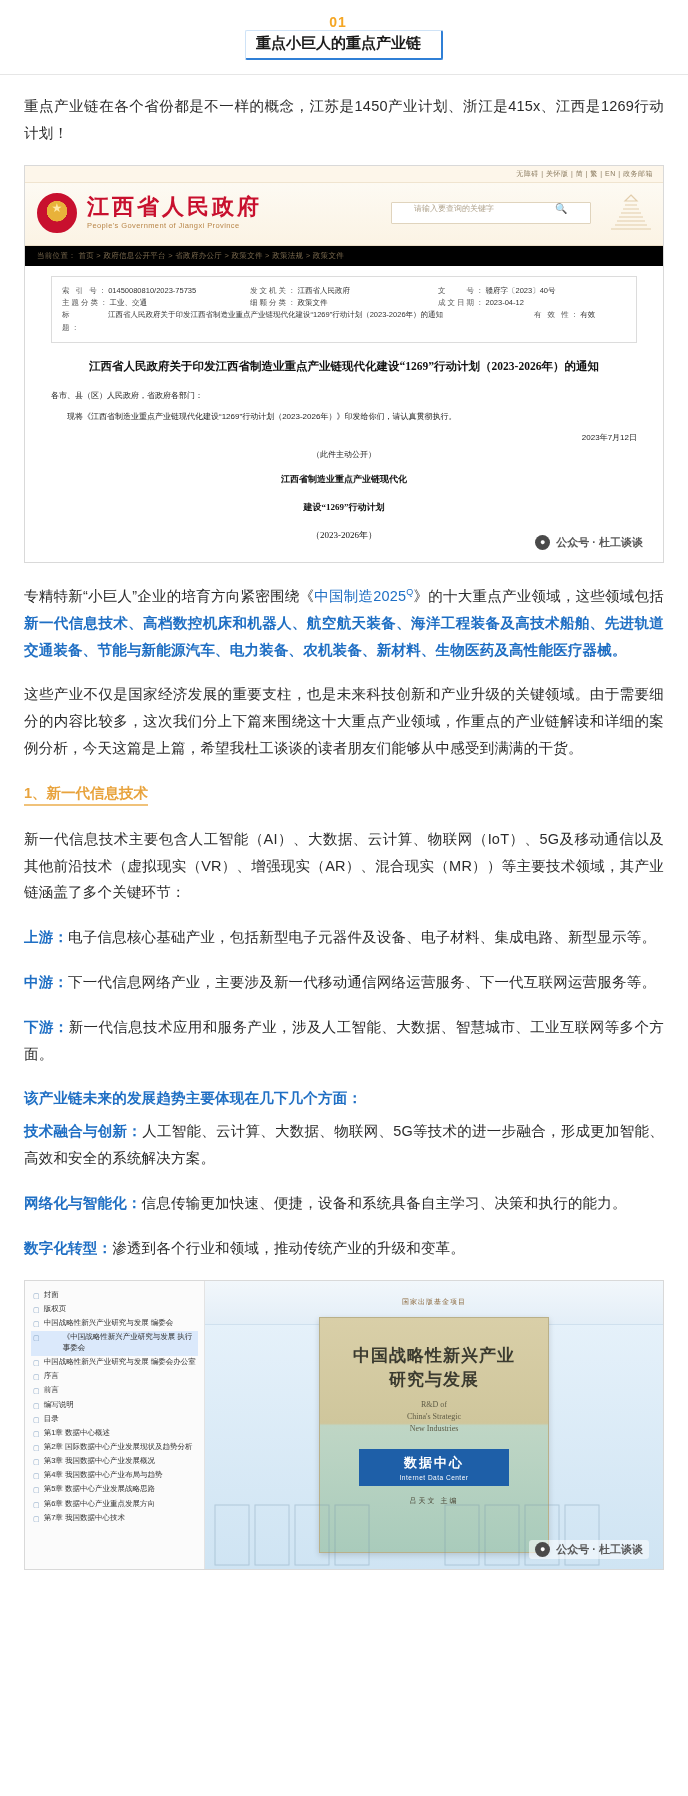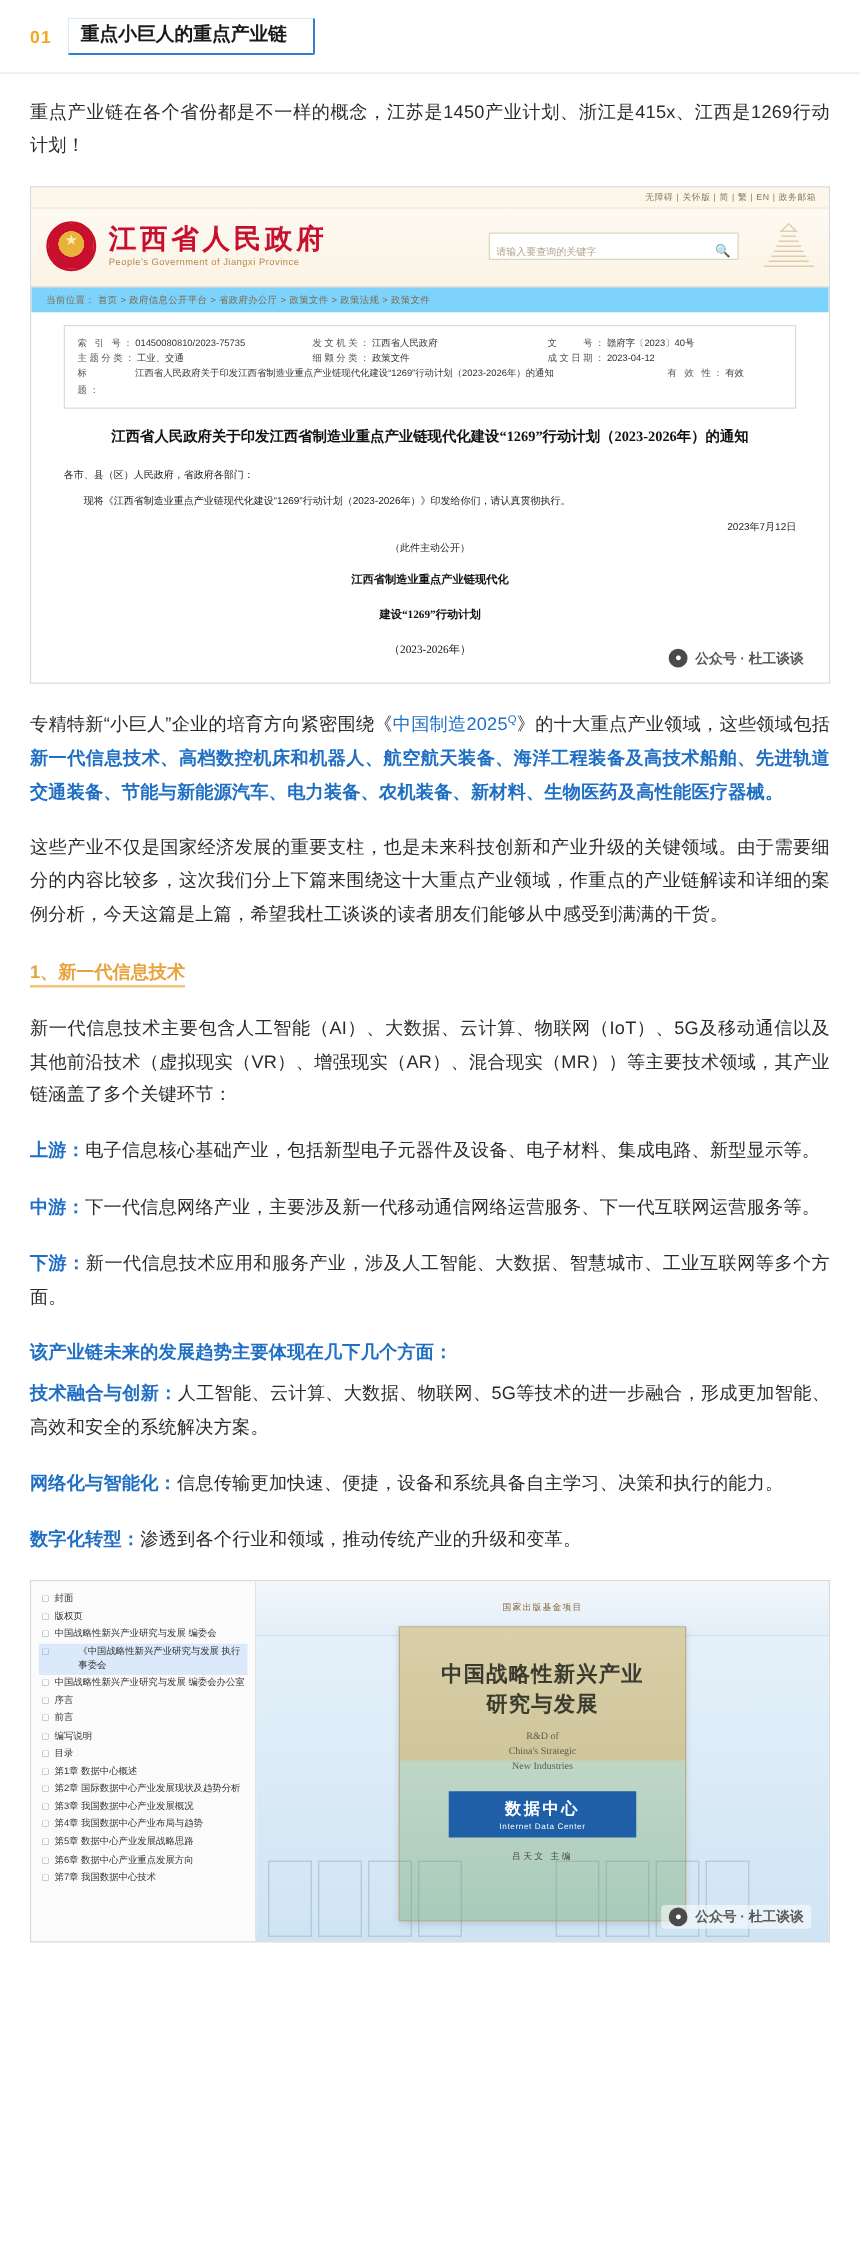--- a/index.html
+++ b/index.html
@@ -8,20 +8,21 @@
     background: #ffffff;
     font-family: "Liberation Sans", "DejaVu Sans", sans-serif;
   }
   body { width: 688px; }
   .page { width: 688px; background: #fff; }
 
   
   .header {
     display: flex; align-items: center;
     padding: 14px 24px 10px 24px;
+    flex-direction: column;
   }
   .header-num {
     color: #f5a623;
     font-size: 14px;
     font-weight: bold;
     letter-spacing: 1px;
     margin-right: 12px;
   }
   .header-title {
     font-size: 15px;
@@ -100,32 +101,32 @@
   .gov-cn {
     color: #c8102e; font-size: 22px; font-weight: bold;
     letter-spacing: 3px; line-height: 1.1;
     font-family: "Liberation Serif","DejaVu Serif",serif;
   }
   .gov-en { color: #b9874a; font-size: 7.5px; letter-spacing: .4px; margin-top: 2px; }
   .gov-search {
     margin-left: auto; margin-right: 60px;
     width: 200px; height: 22px;
     border: 1px solid #e0d4bd; background: #fff;
-    display: flex; align-items: flex-end;
-    font-size: 8px; color: #b0a38c; padding: 0 5px;
+    display: flex; align-items: flex-start;
+    font-size: 8px; color: #b0a38c; padding: 0 22px;
     border-radius: 1px;
   }
   .gov-search .mag { margin-left: auto; font-size: 10px; color: #8d8164; }
   .gov-pagoda {
     position: absolute; right: 8px; top: 8px;
     width: 48px; height: 40px; opacity: .5;
   }
   .gov-crumb {
     border-top: 1px solid #ecdfc9;
-    background: #7dd3fc;
+    background: #000000;
     font-size: 7.5px; color: #7b6a4e;
     padding: 5px 12px; letter-spacing: .3px;
   }
   .doc-sheet { background: #fff; padding: 10px 26px 18px 26px; }
   .meta-box {
     border: 1px solid #dcdcdc;
     padding: 8px 10px;
     font-size: 7.5px; color: #333; line-height: 1.65;
   }
   .meta-row { display: flex; }

